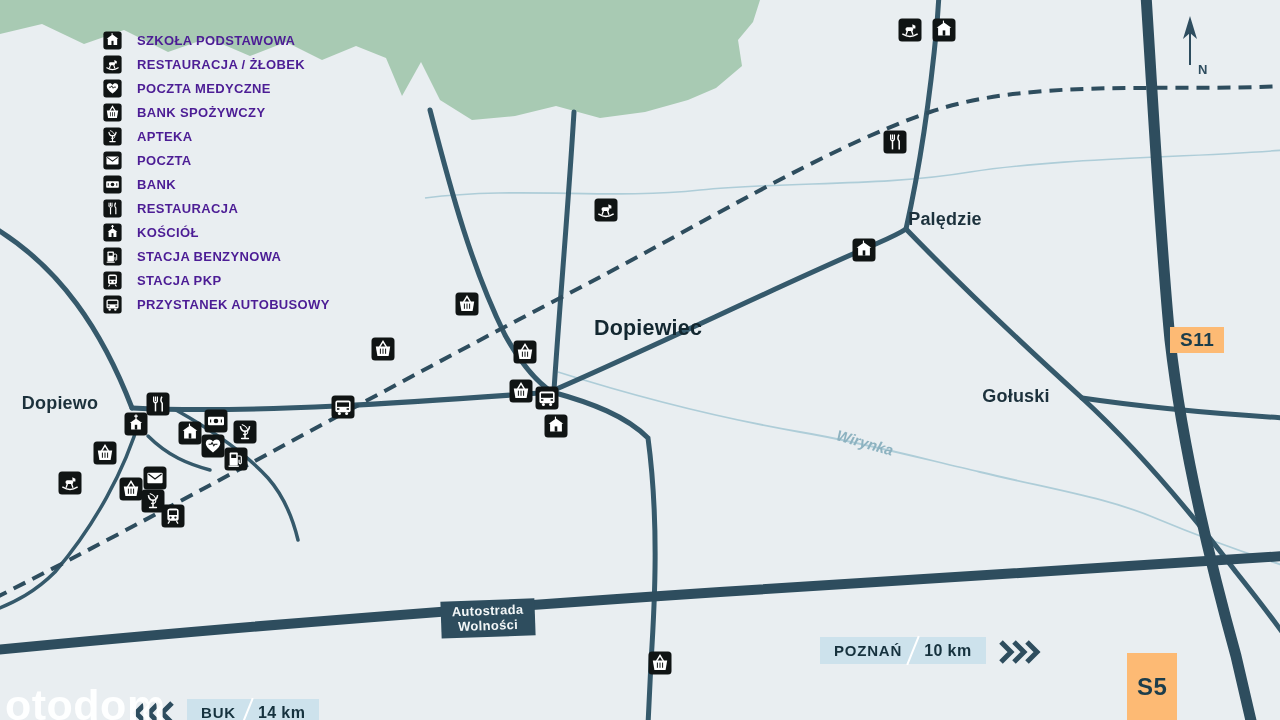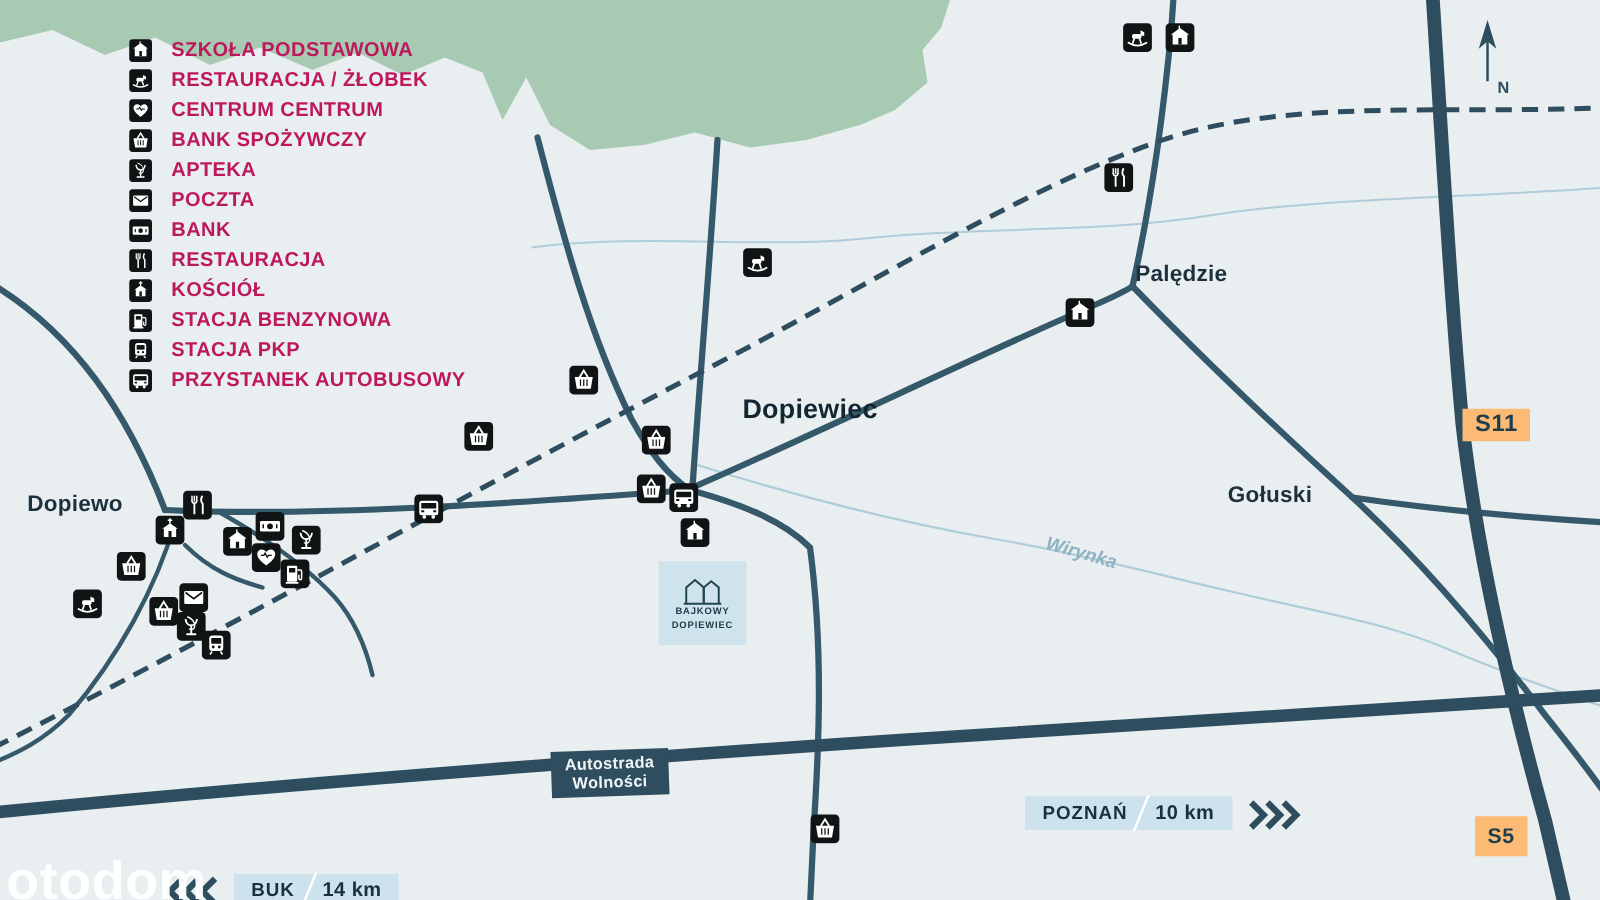--- a/index.html
+++ b/index.html
@@ -6,29 +6,29 @@
   #stage{position:relative;width:1280px;height:720px;overflow:hidden;background:#e9eef1;
          font-family:"Liberation Sans",sans-serif;}
   #base{position:absolute;left:0;top:0;display:block;}
   #marker-layer,#place-layer{position:absolute;left:0;top:0;width:1280px;height:720px;}
   .marker{position:absolute;width:24px;height:24px;}
   .marker svg{width:100%;height:100%;display:block;}
   #legend{position:absolute;left:103px;top:31px;}
   .legend-row{display:flex;align-items:center;gap:15px;margin-bottom:5px;height:19px;}
   .legend-poi{width:19px;height:19px;flex:0 0 19px;}
   .legend-poi svg{width:19px;height:19px;display:block;}
-  .legend-label{font-size:16px;font-weight:700;color:#be185d;letter-spacing:.35px;white-space:nowrap;}
+  .legend-label{font-size:13px;font-weight:700;color:#4c1d95;letter-spacing:.35px;white-space:nowrap;}
   .place{position:absolute;transform:translate(-50%,-50%);font-size:18px;font-weight:700;
          color:#1c313c;letter-spacing:.2px;white-space:nowrap;}
   .place.major{font-size:21.5px;color:#132730;}
   .river-label{position:absolute;left:836px;top:434px;transform:rotate(16deg);font-style:italic;
          font-weight:600;font-size:15px;color:#8db2c0;}
   .badge{position:absolute;background:#fdba74;color:#1c3d4b;font-weight:800;}
   .badge-s11{left:1170px;top:327px;font-size:19px;padding:2px 10px;letter-spacing:.5px;}
-  .badge-s5{left:1180px;top:653px;font-size:17px;padding:6px 10px;letter-spacing:.5px;}
+  .badge-s5{left:1127px;top:653px;font-size:24px;padding:20px 10px;letter-spacing:.5px;}
   .badge-autostrada{position:absolute;left:441px;top:600px;background:#2e4d5e;color:#f2f6f7;
          text-align:center;font-weight:700;font-size:13px;line-height:1.18;padding:3px 11px;
          transform:rotate(-2deg);letter-spacing:.3px;}
   .dist-group{position:absolute;display:flex;align-items:center;gap:9px;}
   .dist-group.buk{left:126px;top:659px;margin-top:40px;}
   .dist-group.poznan{left:820px;top:637px;align-items:flex-end;}
   .dist-badge{background:#cde2ec;color:#16323e;display:flex;align-items:center;padding:0 14px;height:27px;}
   .dist-badge .dest{font-size:15px;font-weight:600;letter-spacing:.8px;}
   .dist-badge .slash{width:2px;height:31px;background:#ffffff;transform:rotate(22deg);margin:0 10px;flex:0 0 2px;}
   .dist-badge .dist{font-size:16px;font-weight:800;letter-spacing:.4px;}
@@ -310,21 +310,21 @@
           </svg>
         </span>
         <span class="legend-label">RESTAURACJA / ŻŁOBEK</span>
       </div>
       <div class="legend-row">
         <span class="legend-poi">
           <svg viewBox="0 0 24 24">
             <use href="#sym-medical" xlink:href="#sym-medical"></use>
           </svg>
         </span>
-        <span class="legend-label">CENTRUM CENTRUM</span>
+        <span class="legend-label">POCZTA MEDYCZNE</span>
       </div>
       <div class="legend-row">
         <span class="legend-poi">
           <svg viewBox="0 0 24 24">
             <use href="#sym-grocery" xlink:href="#sym-grocery"></use>
           </svg>
         </span>
         <span class="legend-label">BANK SPOŻYWCZY</span>
       </div>
       <div class="legend-row">
@@ -424,25 +424,16 @@
       <path d="M6 2l10 10L6 22M19 2l10 10L19 22M32 2l10 10L32 22" fill="none" stroke="#2e4d5e" stroke-width="5"></path>
     </svg>
   </div>
 
   <svg class="compass" width="40" height="64" viewBox="0 0 40 64">
     <path d="M18 10 18 52" stroke="#2e4d5f" stroke-width="2"></path>
     <path d="M18 3 11 26l7-6 7 6Z" fill="#2e4d5f"></path>
     <text x="26" y="61" font-size="13" font-weight="bold" fill="#2e4d5f">N</text>
   </svg>
 
-  <div class="logo-box">
-    <svg width="34" height="24" viewBox="0 0 34 24">
-      <path d="M4 23V10l7-6 7 6v13" fill="none" stroke="#21454f" stroke-width="1.6"></path>
-      <path d="M18 23V10l6-5 6 5v13" fill="none" stroke="#21454f" stroke-width="1.6"></path>
-      <path d="M2 23h30" stroke="#21454f" stroke-width="1.6"></path>
-    </svg>
-    <div class="logo-line1">BAJKOWY</div>
-    <div class="logo-line2">DOPIEWIEC</div>
-  </div>
 
   <div class="watermark">otodom</div>
 
 </div>
 
 </body></html>

